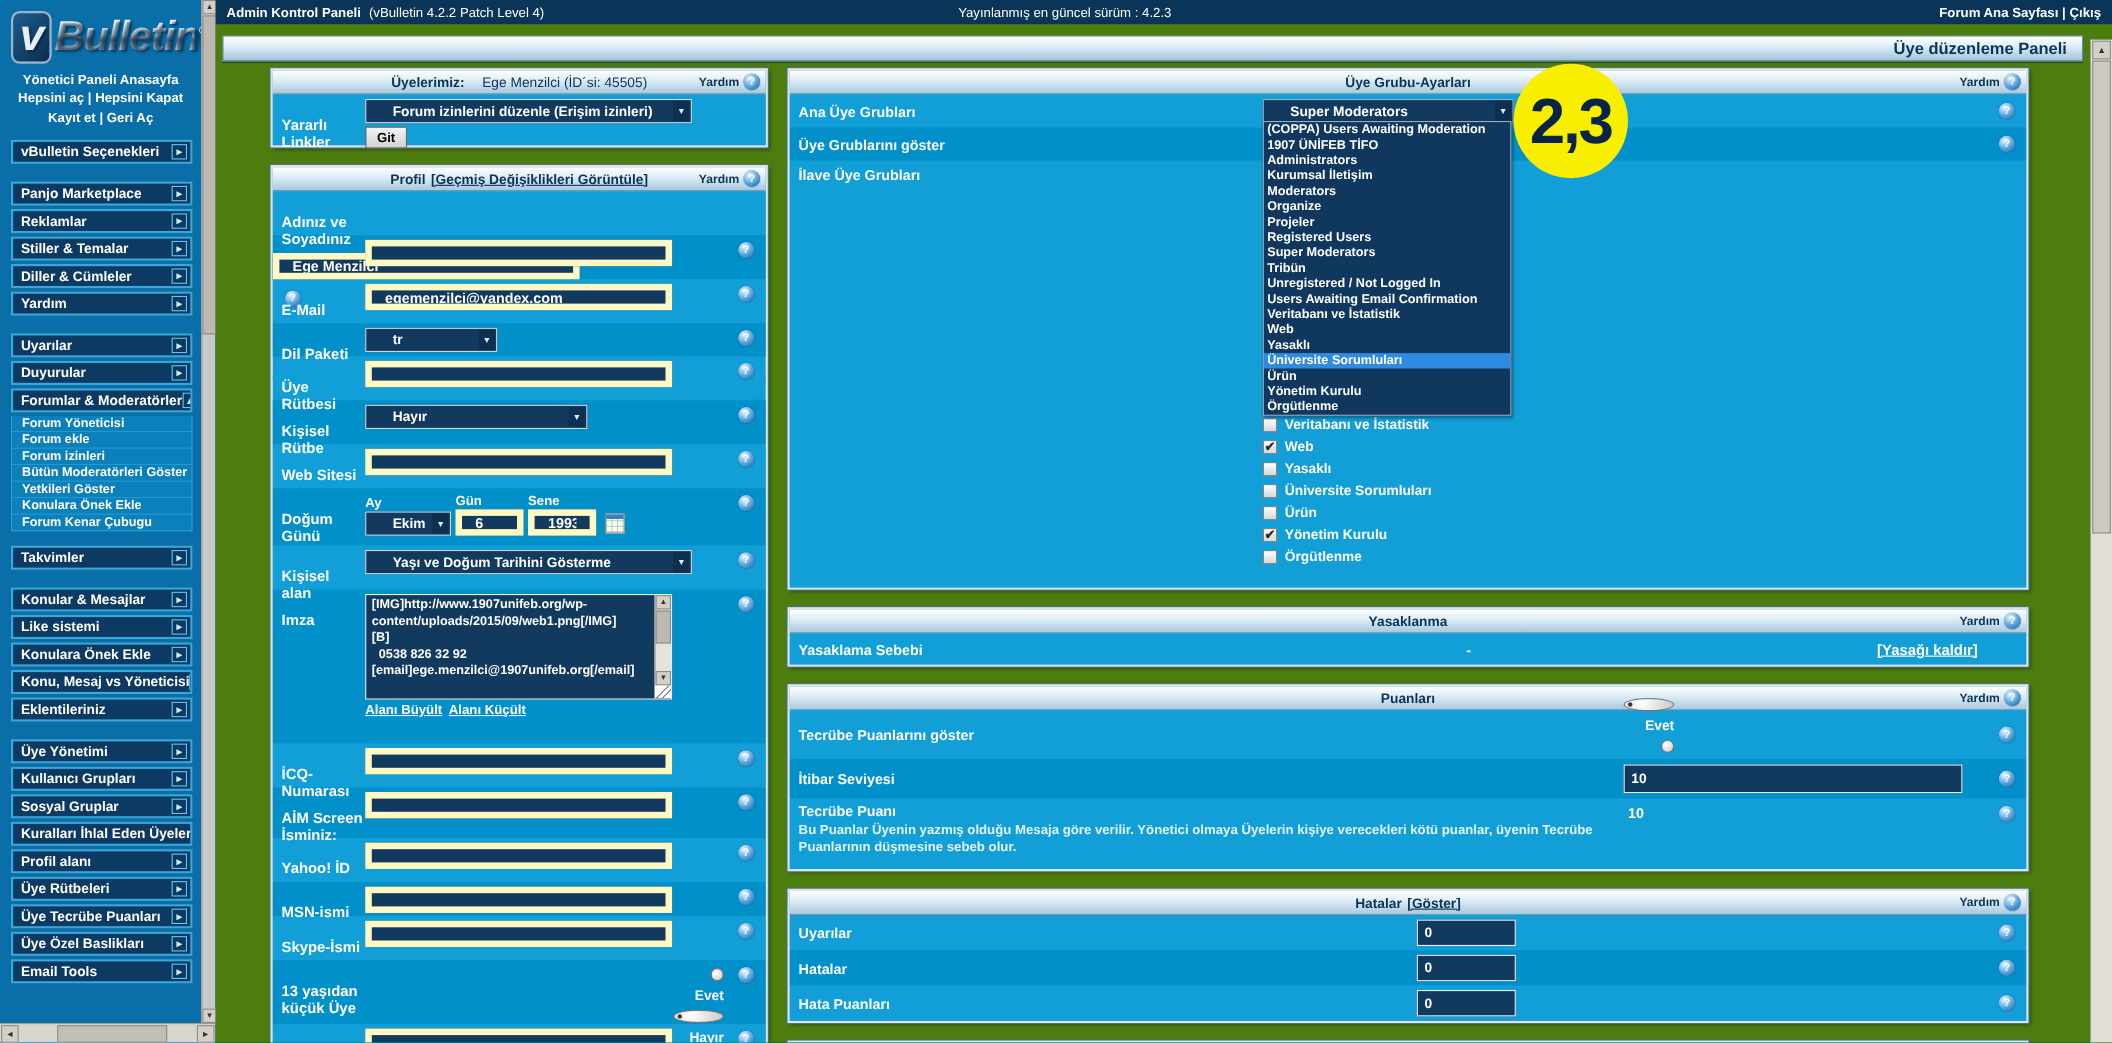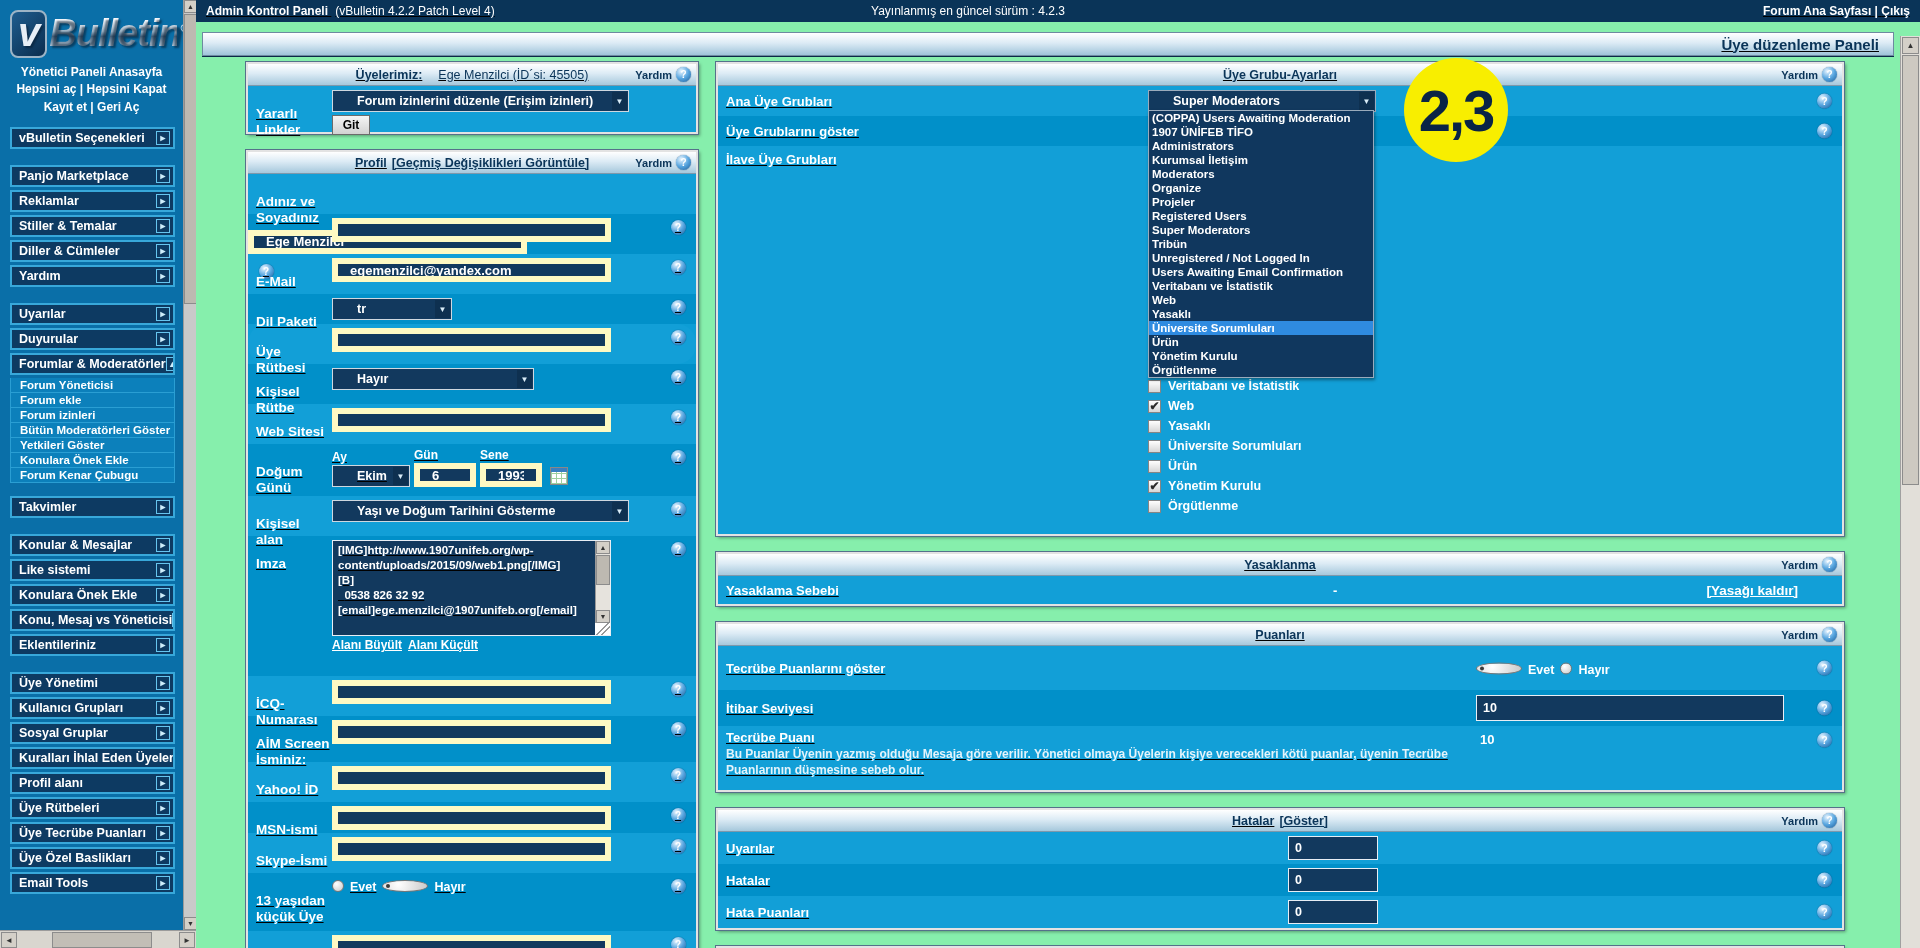--- a/index.html
+++ b/index.html
@@ -39,21 +39,21 @@
   .vstrip .up { top:0; } .vstrip .dn { bottom:0; }
   .vstrip .thumb { position:absolute; top:14px; left:0; width:13px; height:290px; background:#bdb9b1; border:1px solid #8c8c8c; }
   
   .hscroll { position:absolute; bottom:0; left:0; width:196px; height:18px; background:#d9d6cf; border-top:1px solid #9b9b9b; }
   .hscroll .sbtn { position:absolute; top:1px; width:16px; height:16px; background:#d4d0c8; border:1px solid #8c8c8c;
                    font-size:8px; color:#333; display:flex; align-items:center; justify-content:center; }
   .hscroll .lf { left:1px; } .hscroll .rt { right:1px; }
   .hscroll .thumb { position:absolute; top:1px; left:52px; width:100px; height:16px; background:#c2beb6; border:1px solid #8c8c8c; }
 
   
-  .main { flex:1; display:flex; flex-direction:column; position:relative; background:#86efac; overflow:hidden;text-decoration:underline; }
+  .main { flex:1; display:flex; flex-direction:column; position:relative; background:#4d7c0f; overflow:hidden; }
   .topbar { height:22px; background:#0a3458; color:#fff; display:flex; align-items:center;
             font-size:12px; padding:0 10px; position:relative; flex-shrink:0; }
   .topbar .t-left b { font-weight:bold; }
   .topbar .t-left span { font-weight:normal; margin-left:4px; }
   .topbar .t-center { position:absolute; left:0; right:180px; text-align:center; font-weight:normal; pointer-events:none; }
   .topbar .t-right { margin-left:auto; font-weight:bold; cursor:pointer;padding-left:19px; }
   .topbar .t-right span { cursor:pointer; }
 
   .page-hdr { margin:10px 26px 0 6px; height:24px; flex-shrink:0;
               background:linear-gradient(#ffffff,#dcebf5 45%,#9fc4da);
@@ -106,21 +106,21 @@
             overflow:hidden; position:relative; }
   .sigsb { position:absolute; top:0; right:0; bottom:12px; width:15px; background:#e6e3dd; border-left:1px solid #999; }
   .sigsb .sbtn { position:absolute; left:0; width:14px; height:13px; background:#d4d0c8; border:1px solid #8c8c8c;
                  font-size:7px; color:#333; display:flex; align-items:center; justify-content:center; }
   .sigsb .up{ top:0; } .sigsb .dn { bottom:0; }
   .sigsb .thumb { position:absolute; top:14px; left:0; width:14px; height:30px; background:#bdb9b1; border:1px solid #8c8c8c; }
   .sigcorner { position:absolute; right:0; bottom:0; width:15px; height:12px; background:#fff;
                background-image:linear-gradient(135deg, transparent 45%, #999 45%, #999 52%, transparent 52%, transparent 65%, #999 65%, #999 72%, transparent 72%); }
   .siglinks { margin-top:2px; font-size:12px; font-weight:bold; }
   .siglinks span { text-decoration:underline; cursor:pointer; margin-right:6px; }
-  .rgroup { display:flex; align-items:flex-start; gap:6px; font-size:12.5px; font-weight:bold; color:#fff; padding-top:3px; }
+  .rgroup { display:flex; align-items:flex-end; gap:6px; font-size:12.5px; font-weight:bold; color:#fff; padding-top:3px;flex-direction:column; }
   .rd { width:12px; height:12px; border-radius:50%; background:radial-gradient(circle at 35% 30%, #ffffff, #c9c9c9);
         border:1px solid #777; display:inline-block; position:relative; flex-shrink:0; cursor:pointer; }
   .rd.sel::after { content:""; position:absolute; left:3px; top:3px; width:4px; height:4px; border-radius:50%; background:#3a3a3a; }
 
   
   .rrow { position:relative; display:flex; align-items:center; color:#fff; font-size:13px; font-weight:bold; }
   .rlabel { padding-left:8px; }
   .rhelp { position:absolute; right:10px; top:50%; transform:translateY(-50%); }
   .absctl { position:absolute; left:758px; top:50%; transform:translateY(-50%); }
   .gbtn { margin-top:3px; width:38px; height:20px; background:linear-gradient(#f4f4f4,#d2d2d2); border:1px solid #6b6b6b;
@@ -134,21 +134,21 @@
   .cblist { position:absolute; left:430px; top:230px; width:560px; }
   .cbitem { display:flex; align-items:center; gap:7px; height:20px; font-size:12.5px; font-weight:bold; color:#fff; }
   .cb { width:13px; height:13px; background:linear-gradient(#ffffff,#d6d6d6); border:1px solid #858585;
         display:inline-flex; align-items:center; justify-content:center; font-size:12px; color:#2b2b2b; cursor:pointer; flex-shrink:0; }
   .dropdown { position:absolute; left:430px; top:46px; width:226px; background:#10375e; border:1px solid #9aabbc;
               z-index:6; box-shadow:1px 2px 3px rgba(0,0,0,.4); }
   .dd-item { height:14px; line-height:14px; padding:0 3px; font-size:11.5px; font-weight:bold; color:#fff;
              white-space:nowrap; overflow:hidden; cursor:pointer; }
   .dd-item.hl { background:#2f8be0; }
 
-  .badge { position:absolute; left:688px; top:-4px; width:104px; height:104px; border-radius:50%;
+  .badge { position:absolute; left:660px; top:-4px; width:104px; height:104px; border-radius:50%;
            background:#f8ee00; z-index:10; display:flex; align-items:center; justify-content:center;
            font-size:58px; font-weight:bold; color:#0a2446; letter-spacing:-2px; }
 
   
   .yrow { height:28px; }
   .ylift { position:absolute; right:44px; text-decoration:underline; cursor:pointer; font-size:13.5px; }
   .ydash { position:absolute; left:615px; }
 
   
   .purow1 { height:44px; }

